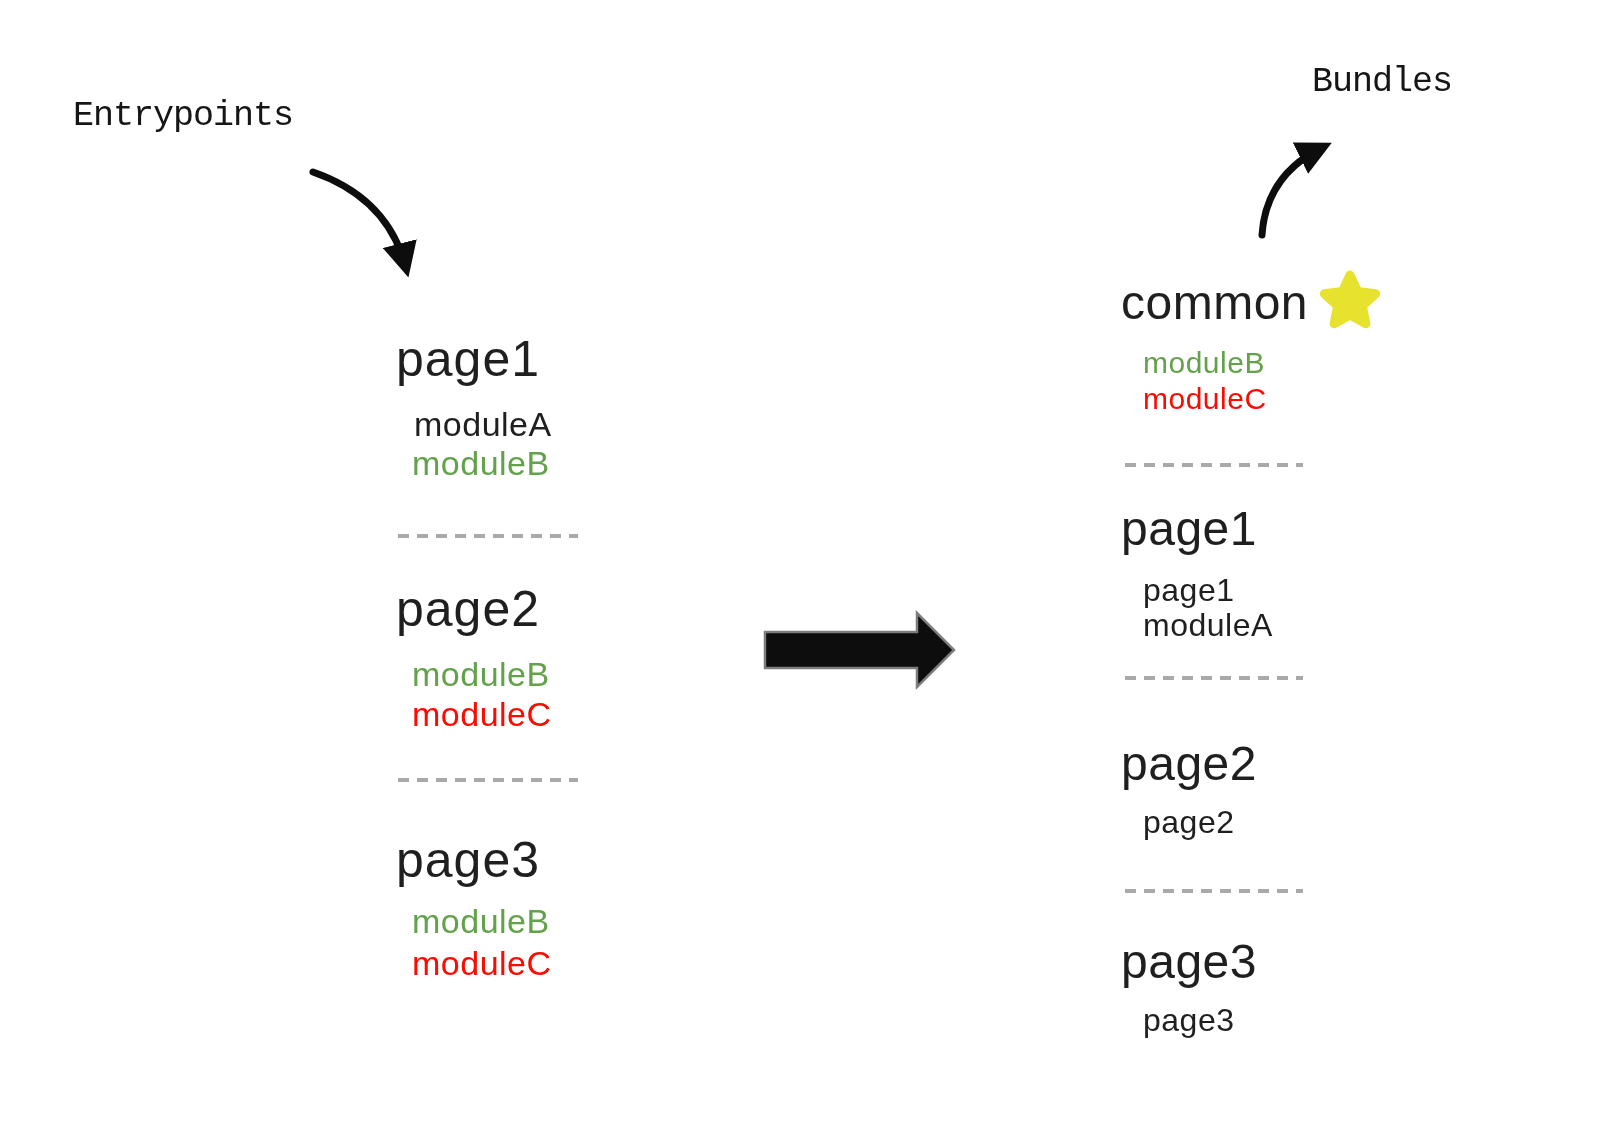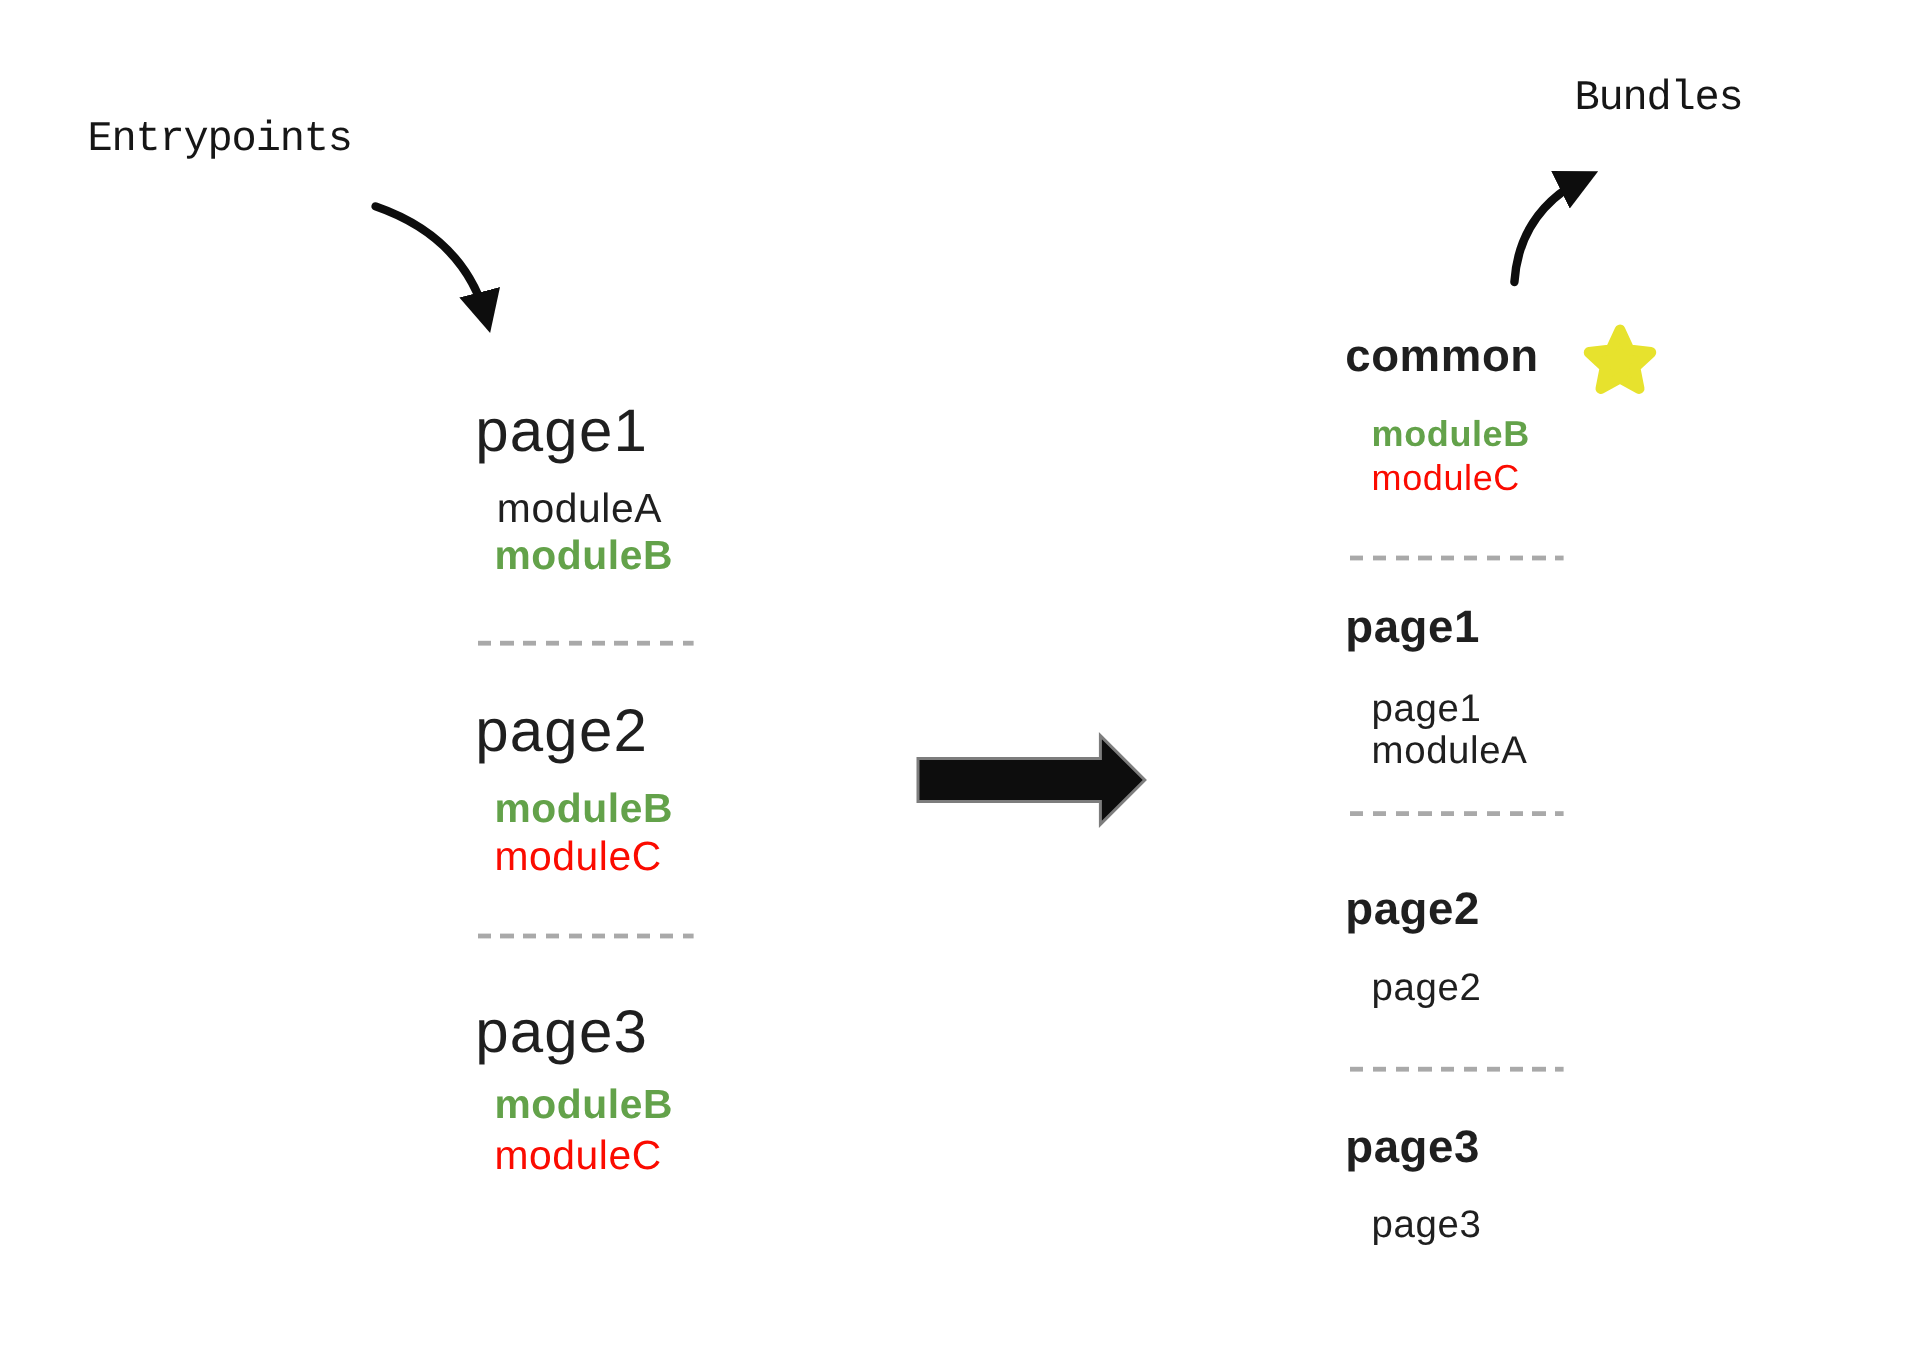--- a/index.html
+++ b/index.html
@@ -11,24 +11,24 @@
     color:var(--text,#1f1f1f);
     overflow:hidden;
   }
   .abs{position:absolute;line-height:1.1;white-space:nowrap;}
   .mono-label{
     font-family:"Liberation Mono","DejaVu Sans Mono",monospace;
     font-size:35px;color:#161616;letter-spacing:-1px;
   }
   .h-left{font-size:50px;font-weight:400;color:var(--text,#1f1f1f);letter-spacing:1px;}
   .mod-left{font-size:34px;font-weight:400;color:var(--text,#1f1f1f);letter-spacing:0.5px;}
-  .h-right{font-size:38px;font-weight:700;color:var(--text,#1f1f1f);letter-spacing:0.5px;}
+  .h-right{font-size:48px;font-weight:400;color:var(--text,#1f1f1f);letter-spacing:0.5px;}
   .mod-right{font-size:32px;font-weight:400;color:var(--text,#1f1f1f);letter-spacing:0.5px;}
   .mod-right-b{font-size:30px;font-weight:700;letter-spacing:0.5px;}
-  .green{color:var(--module-b-green,#6aa84f);font-weight:700;}
+  .green{color:var(--module-b-green,#6aa84f);font-weight:400;}
   .red{color:var(--module-c-red,#ff0000);font-weight:400;}
   .dash{
     height:4px;
     background:repeating-linear-gradient(to right,
       var(--dash-gray,#a9a9a9) 0 11px, transparent 11px 19px);
   }
   svg{display:block;overflow:visible;}
   .curve{fill:none;stroke:var(--arrow-black,#111);stroke-width:7;stroke-linecap:round;}
   .flow{fill:var(--arrow-black,#111);stroke:var(--arrow-outline-gray,#7f7f7f);stroke-width:2.5;stroke-linejoin:miter;}
   .star{fill:var(--star-yellow,#e7e234);stroke:var(--star-yellow,#e7e234);stroke-width:9;stroke-linejoin:round;}

